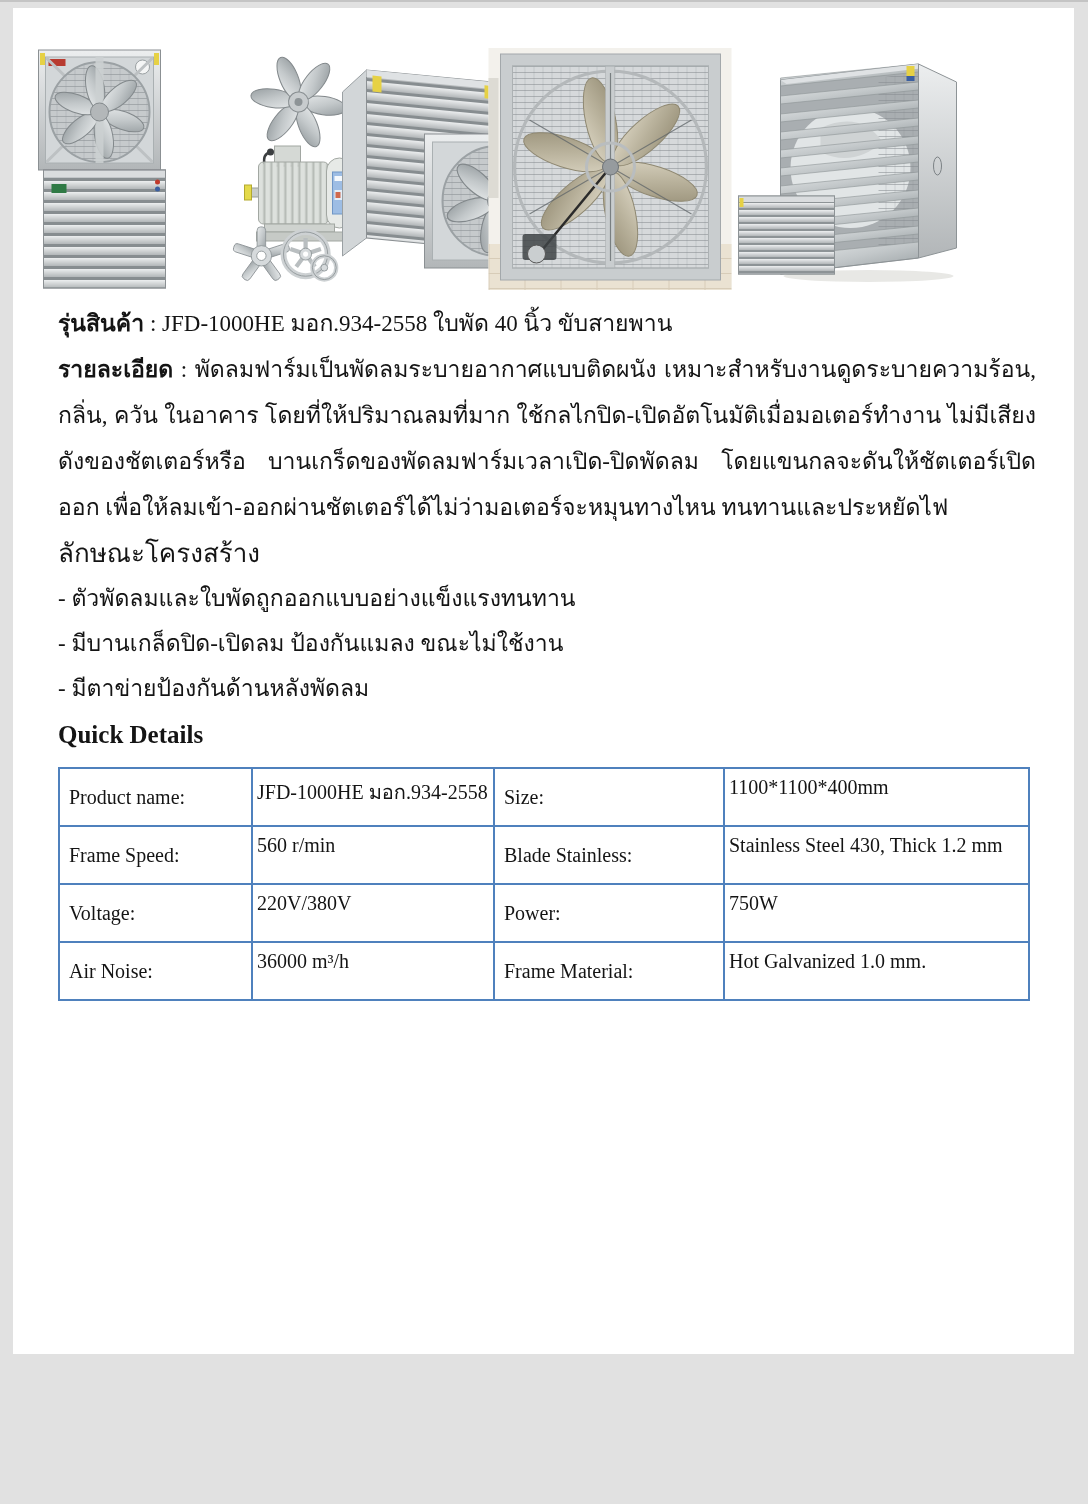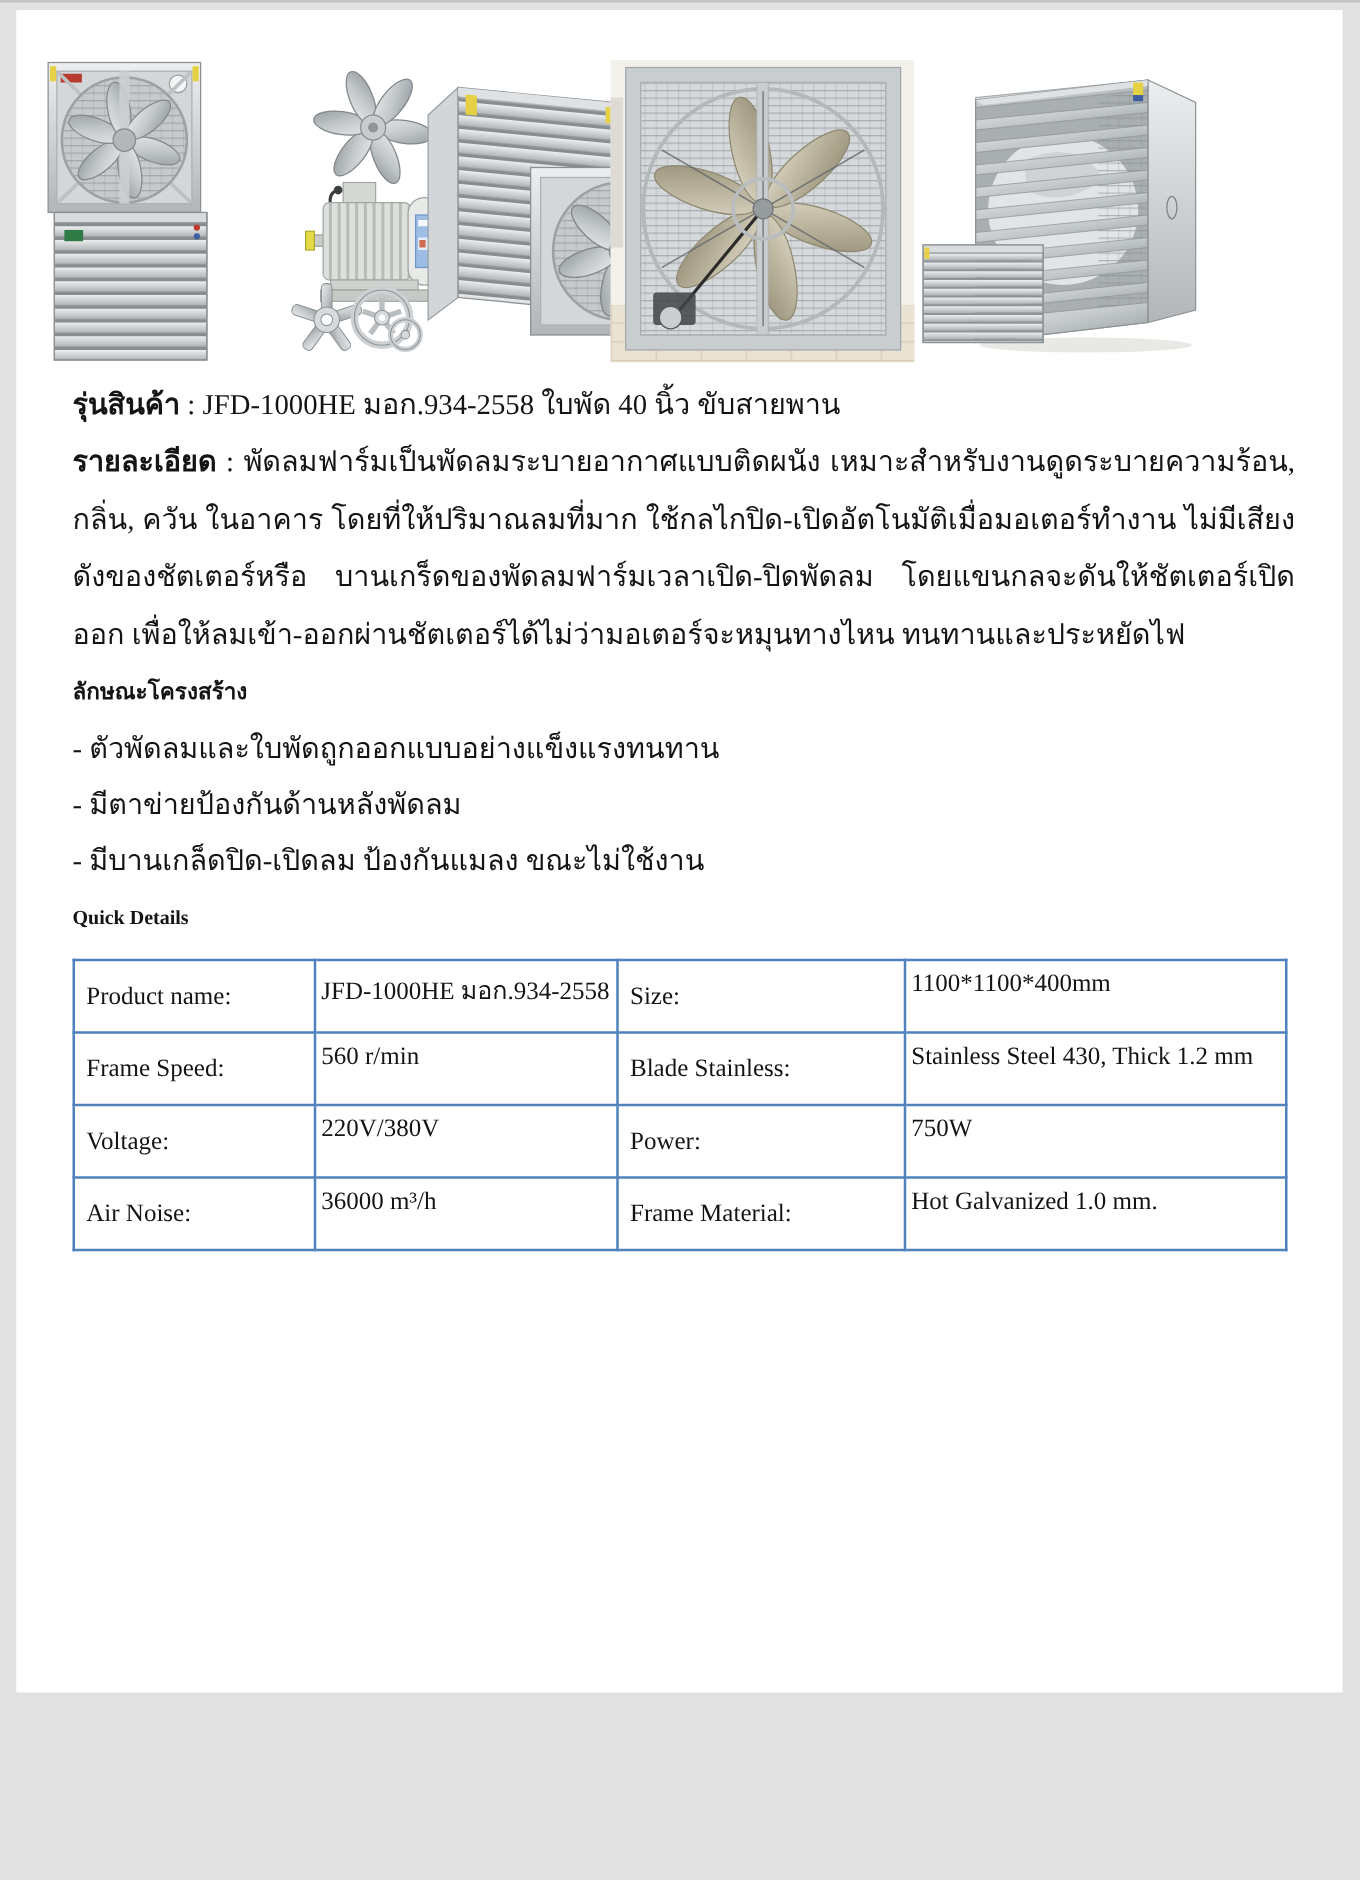--- a/index.html
+++ b/index.html
@@ -13,23 +13,23 @@
   .page{
     position:absolute;left:13px;top:8px;width:1061px;height:1346px;
     background:#ffffff;overflow:hidden;
   }
   .content{position:relative;padding:0 40px 0 45px;}
   figure.photo-strip{margin:40px 0 0 21px;padding:0;width:940px;height:242px;}
   p.doc-line{margin:0;font-size:23px;line-height:46px;}
   p.model-line{margin-top:11px;}
   p.desc-para{width:978px;text-align:justify;}
   .bold{font-weight:bold;}
-  h3.structure-heading{margin:0;font-size:18px;line-height:45px;font-weight:bold;}
+  h3.structure-heading{margin:0;font-size:26px;line-height:45px;font-weight:normal;}
   .bullet-line{font-size:23px;line-height:45px;}
-  h4.qd-heading{margin:8px 0 16px 0;font-size:16px;line-height:32px;font-weight:bold;
+  h4.qd-heading{margin:8px 0 16px 0;font-size:25px;line-height:32px;font-weight:bold;
     font-family:"Liberation Serif","DejaVu Serif",serif;}
   table.qd-table{
     border-collapse:collapse;margin-top:6px;width:970px;table-layout:fixed;
   }
   table.qd-table td{
     border:2px solid #4f81bd;
     font-size:20px;overflow:hidden;
   }
   td.lbl{vertical-align:middle;padding:0 8px 0 9px;}
   td.val{vertical-align:top;padding:7px 2px 0 4px;}
@@ -254,22 +254,22 @@
 
   <div class="content">
 
     <p class="doc-line model-line"><span class="bold">รุ่นสินค้า</span><span> : JFD-1000HE มอก.934-2558 ใบพัด 40 นิ้ว ขับสายพาน</span></p>
 
     <p class="doc-line desc-para"><span class="bold">รายละเอียด</span><span> : พัดลมฟาร์มเป็นพัดลมระบายอากาศแบบติดผนัง เหมาะสำหรับงานดูดระบายความร้อน, กลิ่น, ควัน ในอาคาร โดยที่ให้ปริมาณลมที่มาก ใช้กลไกปิด-เปิดอัตโนมัติเมื่อมอเตอร์ทำงาน ไม่มีเสียงดังของชัตเตอร์หรือ บานเกร็ดของพัดลมฟาร์มเวลาเปิด-ปิดพัดลม โดยแขนกลจะดันให้ชัตเตอร์เปิดออก เพื่อให้ลมเข้า-ออกผ่านชัตเตอร์ได้ไม่ว่ามอเตอร์จะหมุนทางไหน ทนทานและประหยัดไฟ</span></p>
 
     <h3 class="structure-heading">ลักษณะโครงสร้าง</h3>
 
     <div class="bullet-line">- ตัวพัดลมและใบพัดถูกออกแบบอย่างแข็งแรงทนทาน</div>
+    <div class="bullet-line">- มีบานเกล็ดปิด-เปิดลม ป้องกันแมลง ขณะไม่ใช้งาน</div>
     <div class="bullet-line">- มีตาข่ายป้องกันด้านหลังพัดลม</div>
-    <div class="bullet-line">- มีบานเกล็ดปิด-เปิดลม ป้องกันแมลง ขณะไม่ใช้งาน</div>
 
     <h4 class="qd-heading">Quick Details</h4>
 
     <table class="qd-table">
       <colgroup>
           <col class="c1">
           <col class="c2">
           <col class="c3">
           <col class="c4">
         </colgroup>

